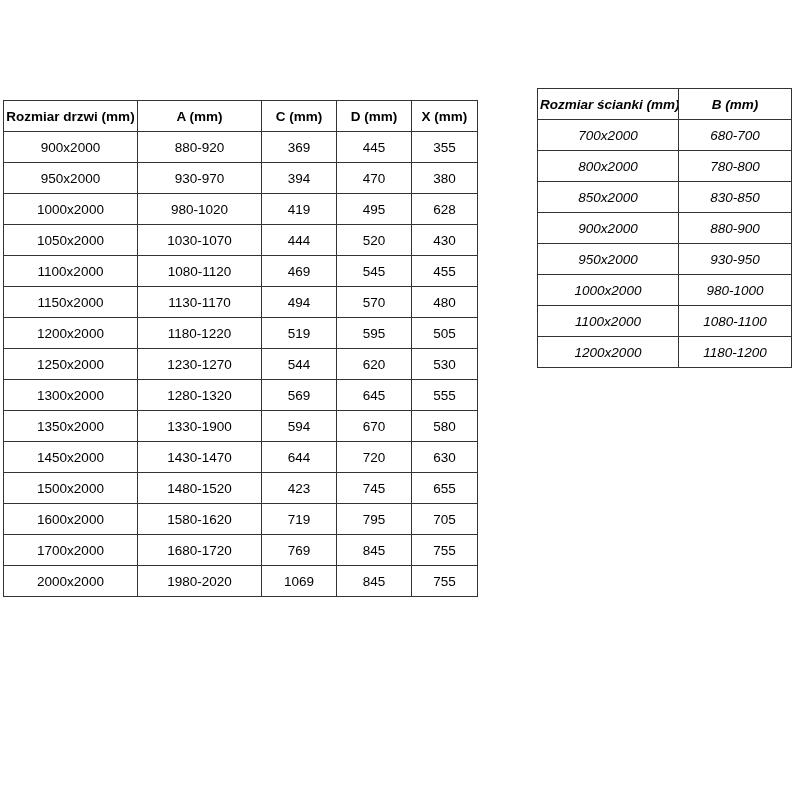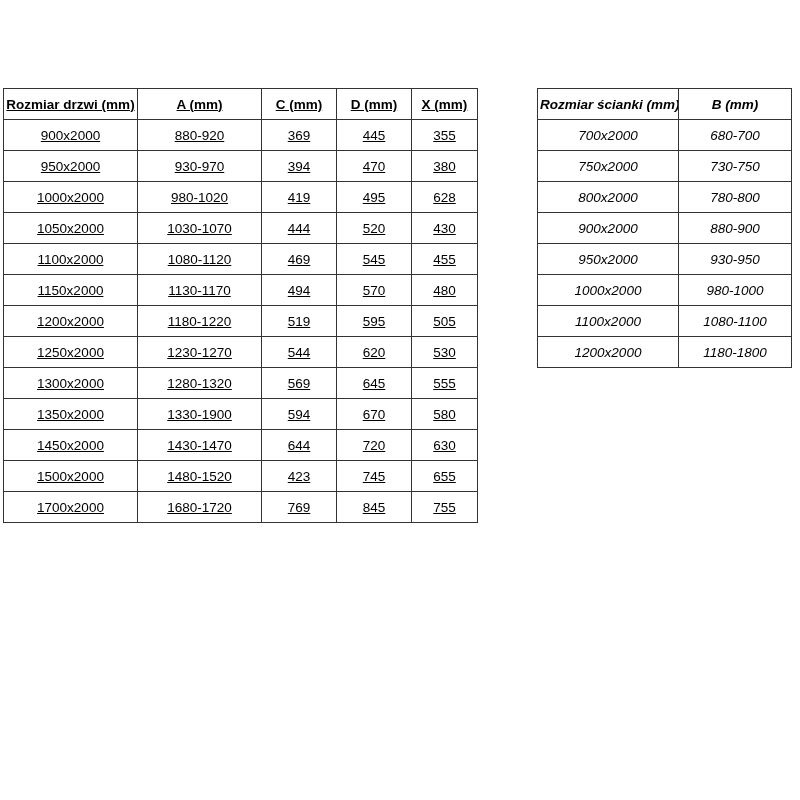--- a/index.html
+++ b/index.html
@@ -29,23 +29,22 @@
     height: 30px;
     padding: 0 2px;
     overflow: hidden;
     white-space: nowrap;
   }
   .spec-table th {
     font-weight: bold;
   }
   #doors-table {
     left: 3px;
-    top: 88px;
+    top: 100px;
     width: 474px;
-    text-decoration: underline;
   }
   #walls-table {
     left: 537px;
     top: 88px;
     width: 254px;
     font-style: italic;
   }
 </style>
 </head>
 <body>
@@ -146,23 +145,37 @@
         <td>630</td>
       </tr>
       <tr>
         <td>1500x2000</td>
         <td>1480-1520</td>
         <td>423</td>
         <td>745</td>
         <td>655</td>
       </tr>
       <tr>
+        <td>1600x2000</td>
+        <td>1580-1620</td>
+        <td>719</td>
+        <td>795</td>
+        <td>705</td>
+      </tr>
+      <tr>
         <td>1700x2000</td>
         <td>1680-1720</td>
         <td>769</td>
+        <td>845</td>
+        <td>755</td>
+      </tr>
+      <tr>
+        <td>2000x2000</td>
+        <td>1980-2020</td>
+        <td>1069</td>
         <td>845</td>
         <td>755</td>
       </tr>
     </tbody>
   </table>
 
 <table id="walls-table" class="spec-table">
   <colgroup>
     <col style="width:141px">
     <col style="width:113px">
@@ -172,41 +185,41 @@
         <th>Rozmiar ścianki (mm)</th>
         <th>B (mm)</th>
       </tr>
     </thead>
     <tbody>
       <tr>
         <td>700x2000</td>
         <td>680-700</td>
       </tr>
       <tr>
-        <td>750x2000</td>
-        <td>730-750</td>
-      </tr>
-      <tr>
         <td>800x2000</td>
         <td>780-800</td>
       </tr>
       <tr>
+        <td>850x2000</td>
+        <td>830-850</td>
+      </tr>
+      <tr>
         <td>900x2000</td>
         <td>880-900</td>
       </tr>
       <tr>
         <td>950x2000</td>
         <td>930-950</td>
       </tr>
       <tr>
         <td>1000x2000</td>
         <td>980-1000</td>
       </tr>
       <tr>
         <td>1100x2000</td>
         <td>1080-1100</td>
       </tr>
       <tr>
         <td>1200x2000</td>
-        <td>1180-1800</td>
+        <td>1180-1200</td>
       </tr>
     </tbody>
   </table>
 
 </body></html>

